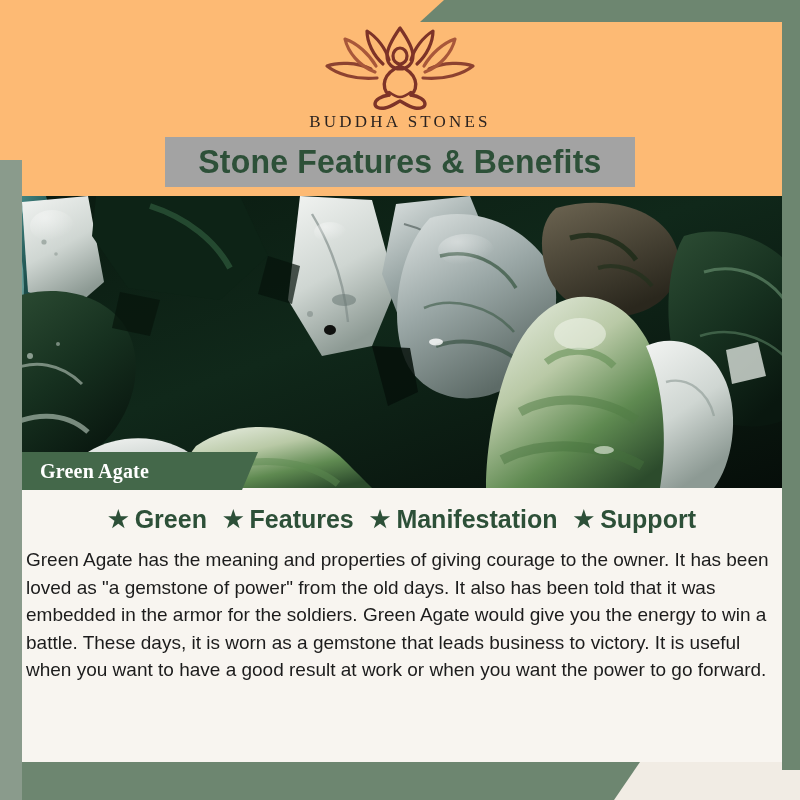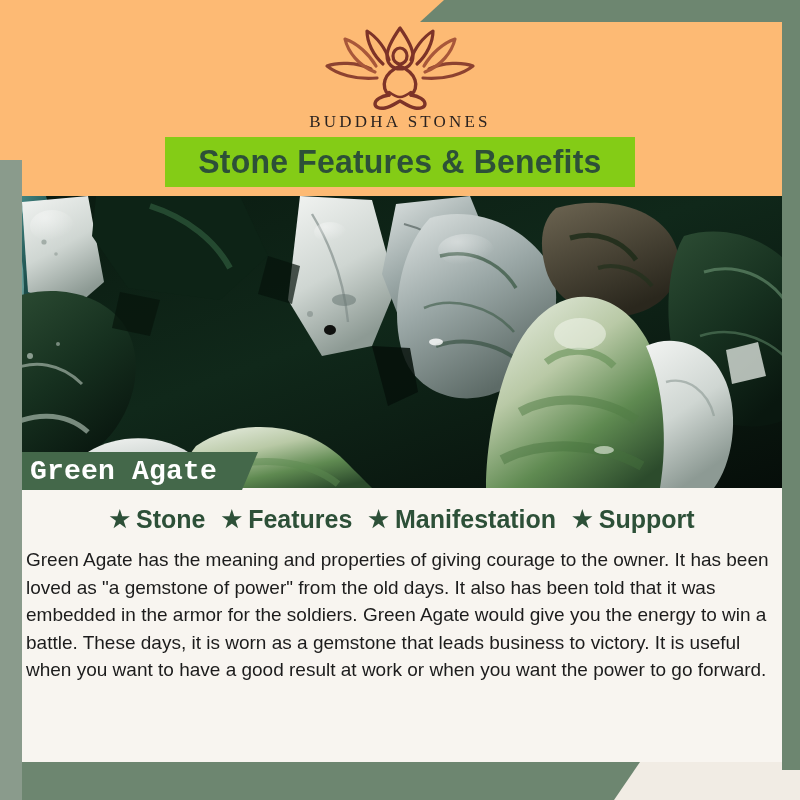--- a/index.html
+++ b/index.html
@@ -49,21 +49,21 @@
   .logo-mark{width:170px;height:88px;display:block;}
   .logo-word{
     margin-top:2px;
     font-family:"Liberation Serif", serif;
     font-size:17px;letter-spacing:3.2px;color:#2b2320;font-weight:400;
   }
 
   
   .title-panel{
     position:absolute;top:137px;left:165px;width:470px;height:50px;
-    background:#84cc16;z-index:4;
+    background:#a3a3a3;z-index:4;
     display:flex;align-items:center;justify-content:center;
   }
   .title-text{
     font-family:"Liberation Sans Narrow","Liberation Sans",sans-serif;
     font-size:33px;font-weight:700;color:#2d5038;
     letter-spacing:.2px;white-space:nowrap;
     transform:scaleX(.97);
   }
 
   
@@ -74,22 +74,22 @@
   .photo svg{display:block;width:800px;height:292px;}
 
   
   .ribbon{
     position:absolute;top:452px;left:18px;width:240px;height:38px;
     background:#44684a;z-index:4;
     clip-path:polygon(0 0,100% 0,calc(100% - 16px) 100%,0 100%);
     display:flex;align-items:center;
   }
   .ribbon-label{
-    margin-left:12px;color:#ffffff;font-size:28px;font-weight:700;
-    letter-spacing:.2px;font-family:Liberation Mono, monospace;
+    margin-left:22px;color:#ffffff;font-size:20px;font-weight:700;
+    letter-spacing:.2px;font-family:Liberation Serif, serif;
   }
 
   
   .body-area{
     position:absolute;top:488px;left:22px;width:760px;height:274px;
     background:#f8f5f0;z-index:3;
   }
   .benefits{
     display:flex;align-items:center;justify-content:center;
     gap:16px;padding-top:17px;
@@ -271,21 +271,21 @@
 
   <div class="ribbon">
     <span class="ribbon-label">Green Agate</span>
   </div>
 
   <div class="white-strip"></div>
   <div class="body-area">
     <div class="benefits">
       <div class="benefit">
         <span class="star">★</span>
-        <span>Stone</span>
+        <span>Green</span>
       </div>
       <div class="benefit">
         <span class="star">★</span>
         <span>Features</span>
       </div>
       <div class="benefit">
         <span class="star">★</span>
         <span>Manifestation</span>
       </div>
       <div class="benefit">

